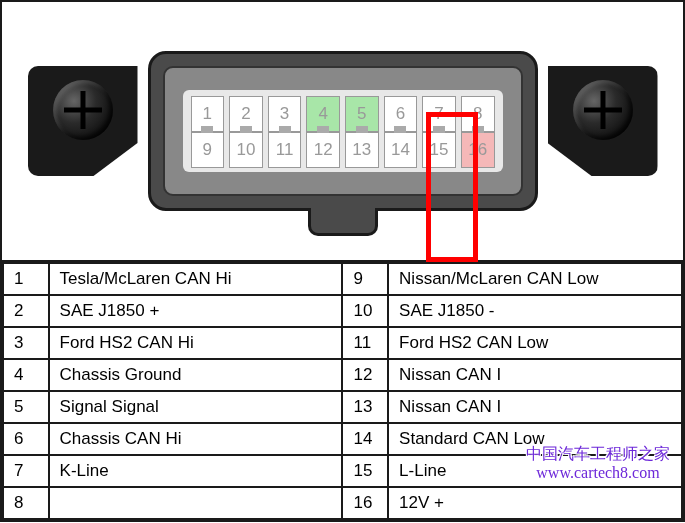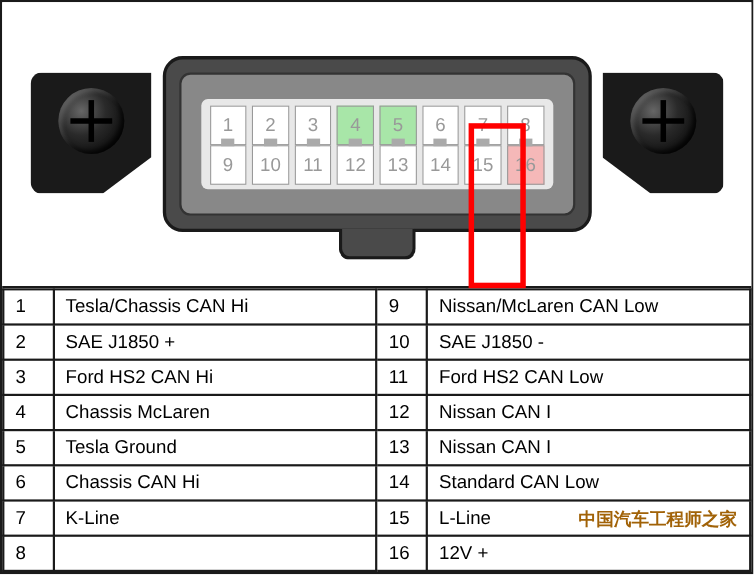--- a/index.html
+++ b/index.html
@@ -22,21 +22,21 @@
   .pin.green { background: #a8e6a8; }
   .pin.red { background: #f5b8b8; }
   .pin::after { content: ""; position: absolute; bottom: -7px; left: 50%; transform: translateX(-50%); width: 12px; height: 7px; background: #aaa; }
   .pin-row.bottom .pin::after { bottom: auto; top: -7px; }
   .tab { position: absolute; width: 70px; height: 28px; background: #4a4a4a; border: 3px solid #1a1a1a; border-top: none; border-radius: 0 0 10px 10px; left: 50%; transform: translateX(-50%); bottom: -28px; }
   .highlight-box { position: absolute; border: 5px solid #ff0000; width: 52px; height: 150px; top: 22px; left: 243px; z-index: 10; }
   table { width: 100%; border-collapse: collapse; }
   td { border: 2px solid #1a1a1a; padding: 4px 10px; font-size: 17px; height: 32px; }
   td.num { width: 45px; text-align: left; }
   td.desc { width: 290px; }
-  .watermark { position: absolute; right: 15px; bottom: 40px; color: #a16207; font-family: "KaiTi", serif; font-size: 16px; font-weight: bold; text-shadow: 1px 1px 0 #fff, -1px -1px 0 #fff, 1px -1px 0 #fff, -1px 1px 0 #fff; z-index: 20; text-align: center; line-height: 1.2; }
+  .watermark { position: absolute; right: 15px; bottom: 40px; color: #6d28d9; font-family: "KaiTi", serif; font-size: 16px; font-weight: normal; text-shadow: 1px 1px 0 #fff, -1px -1px 0 #fff, 1px -1px 0 #fff, -1px 1px 0 #fff; z-index: 20; text-align: center; line-height: 1.2; }
   .wrapper { position: relative; }
 </style>
 </head>
 <body>
 
 <div class="wrapper">
 <div class="frame">
   <div class="diagram-area">
     <div class="connector">
       <div class="screw-bracket left">
@@ -72,45 +72,45 @@
           </div>
         </div>
         <div class="tab"></div>
       </div>
     </div>
   </div>
   <table>
     <tbody id="pinout-body">
           <tr>
             <td class="num">1</td>
-            <td class="desc">Tesla/Chassis CAN Hi</td>
+            <td class="desc">Tesla/McLaren CAN Hi</td>
             <td class="num">9</td>
             <td class="desc">Nissan/McLaren CAN Low</td>
           </tr>
           <tr>
             <td class="num">2</td>
             <td class="desc">SAE J1850 +</td>
             <td class="num">10</td>
             <td class="desc">SAE J1850 -</td>
           </tr>
           <tr>
             <td class="num">3</td>
             <td class="desc">Ford HS2 CAN Hi</td>
             <td class="num">11</td>
             <td class="desc">Ford HS2 CAN Low</td>
           </tr>
           <tr>
             <td class="num">4</td>
-            <td class="desc">Chassis McLaren</td>
+            <td class="desc">Chassis Ground</td>
             <td class="num">12</td>
             <td class="desc">Nissan CAN I</td>
           </tr>
           <tr>
             <td class="num">5</td>
-            <td class="desc">Tesla Ground</td>
+            <td class="desc">Signal Signal</td>
             <td class="num">13</td>
             <td class="desc">Nissan CAN I</td>
           </tr>
           <tr>
             <td class="num">6</td>
             <td class="desc">Chassis CAN Hi</td>
             <td class="num">14</td>
             <td class="desc">Standard CAN Low</td>
           </tr>
           <tr>
@@ -123,14 +123,15 @@
             <td class="num">8</td>
             <td class="desc"></td>
             <td class="num">16</td>
             <td class="desc">12V +</td>
           </tr>
         </tbody>
   </table>
 </div>
 <div class="watermark">
   <span>中国汽车工程师之家</span><br>
+  <span>www.cartech8.com</span>
 </div>
 </div>
 
 </body></html>

